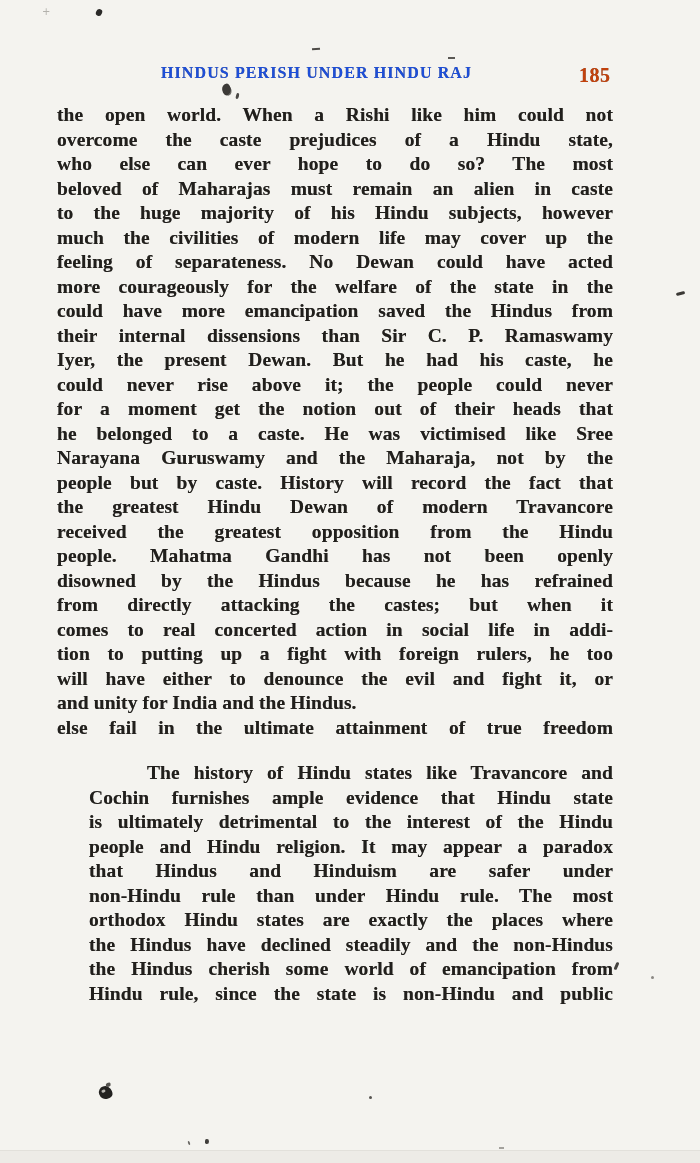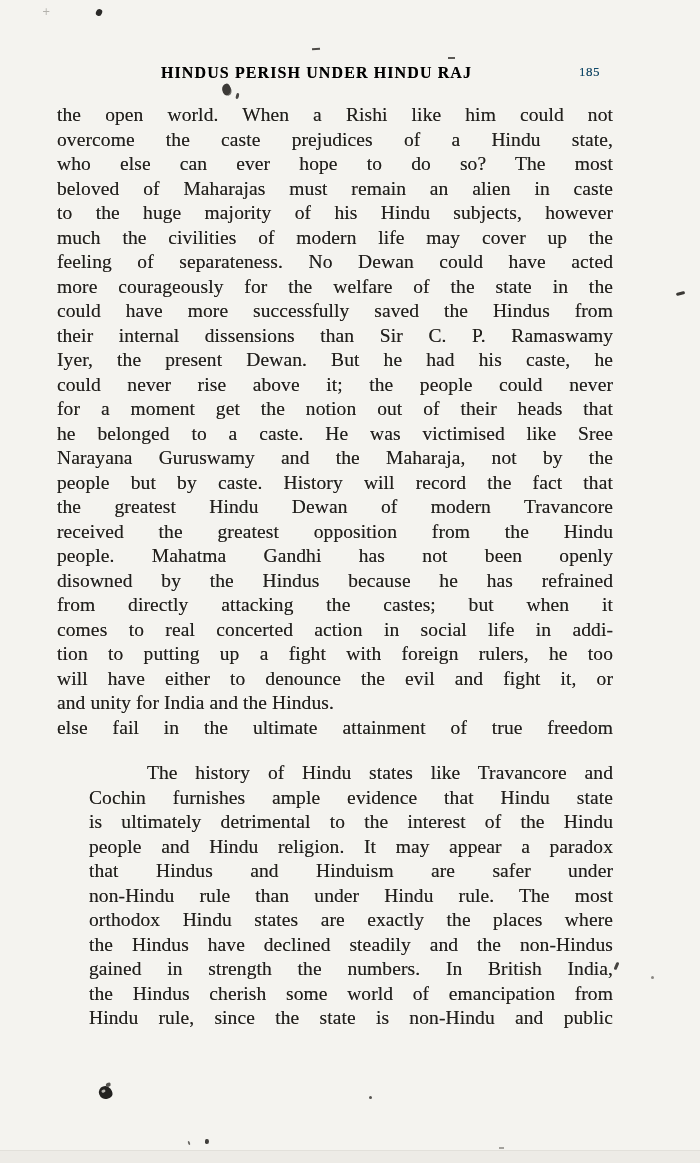--- a/index.html
+++ b/index.html
@@ -26,51 +26,52 @@
     height: 22px;
   }
   .running-title {
     position: absolute;
     left: 161px;
     top: 0;
     font-size: 16px;
     font-weight: 700;
     letter-spacing: 1.1px;
     white-space: nowrap;
-    color: #000000;
+    color: #1d4ed8;
     text-shadow: 0 0 0.5px rgba(28,26,23,0.55);
   }
   .page-number {
     position: absolute;
     left: 579px;
     top: 0;
-    font-size: 13px;
-    font-weight: 400;
+    font-size: 20px;
+    font-weight: 700;
     letter-spacing: 0.5px;
-    color: #0c4a6e;
+    color: #c2410c;
     text-shadow: 0 0 0.5px rgba(28,26,23,0.55);
   }
 
   
   .body-text {
     position: absolute;
     top: 103px;
     left: 57px;
     width: 556px;
     font-size: 19.5px;
     line-height: 24.5px;
     letter-spacing: 0.1px;
     text-shadow: 0 0 0.55px rgba(33,31,28,0.6);
   }
   .paragraph { margin: 0; }
   .paragraph + .paragraph { margin-top: 21px; margin-left: 32px; }
   .line {
     text-align: justify;
     text-align-last: justify;
     white-space: normal;
+    font-weight: bold;
   }
   .line.indent { text-indent: 58px; }
   .line.last-left { text-align-last: left; }
 
   
   .speck { position: absolute; }
   .dot-topleft {
     left: 96px; top: 9px; width: 6px; height: 7px;
     background: #2b2a28; border-radius: 60% 45% 55% 50%;
     transform: rotate(20deg);
@@ -165,21 +166,21 @@
   <div class="body-text">
       <div class="paragraph">
         <div class="line">the open world.  When a Rishi like him could not</div>
         <div class="line">overcome the caste prejudices of a Hindu state,</div>
         <div class="line">who else can ever hope to do so?  The most</div>
         <div class="line">beloved of Maharajas must remain an alien in caste</div>
         <div class="line">to the huge majority of his Hindu subjects, however</div>
         <div class="line">much the civilities of modern life may cover up the</div>
         <div class="line">feeling of separateness.  No Dewan could have acted</div>
         <div class="line">more courageously for the welfare of the state in the</div>
-        <div class="line">could have more successfully saved the Hindus from</div>
+        <div class="line">could have more emancipation saved the Hindus from</div>
         <div class="line">their internal dissensions than Sir C. P. Ramaswamy</div>
         <div class="line">Iyer, the present Dewan.  But he had his caste, he</div>
         <div class="line">could never rise above it; the people could never</div>
         <div class="line">for a moment get the notion out of their heads that</div>
         <div class="line">he belonged to a caste.  He was victimised like Sree</div>
         <div class="line">Narayana Guruswamy and the Maharaja, not by the</div>
         <div class="line">people but by caste.  History will record the fact that</div>
         <div class="line">the greatest Hindu Dewan of modern Travancore</div>
         <div class="line">received the greatest opposition from the Hindu</div>
         <div class="line">people.  Mahatma Gandhi has not been openly</div>
@@ -193,21 +194,20 @@
       </div>
       <div class="paragraph">
         <div class="line indent">The history of Hindu states like Travancore and</div>
         <div class="line">Cochin furnishes ample evidence that Hindu state</div>
         <div class="line">is ultimately detrimental to the interest of the Hindu</div>
         <div class="line">people and Hindu religion.  It may appear a paradox</div>
         <div class="line">that Hindus and Hinduism are safer under</div>
         <div class="line">non-Hindu rule than under Hindu rule.  The most</div>
         <div class="line">orthodox Hindu states are exactly the places where</div>
         <div class="line">the Hindus have declined steadily and the non-Hindus</div>
-        <div class="line">gained in strength the numbers.  In British India,</div>
         <div class="line">the Hindus cherish some world of emancipation from</div>
         <div class="line">Hindu rule, since the state is non-Hindu and public</div>
       </div>
     </div>
 
   <span class="speck plus-topleft">+</span>
   <span class="speck dot-topleft"></span>
   <span class="speck dash-above-title-1"></span>
   <span class="speck dash-above-title-2"></span>
   <span class="speck smudge-under-title"></span>

